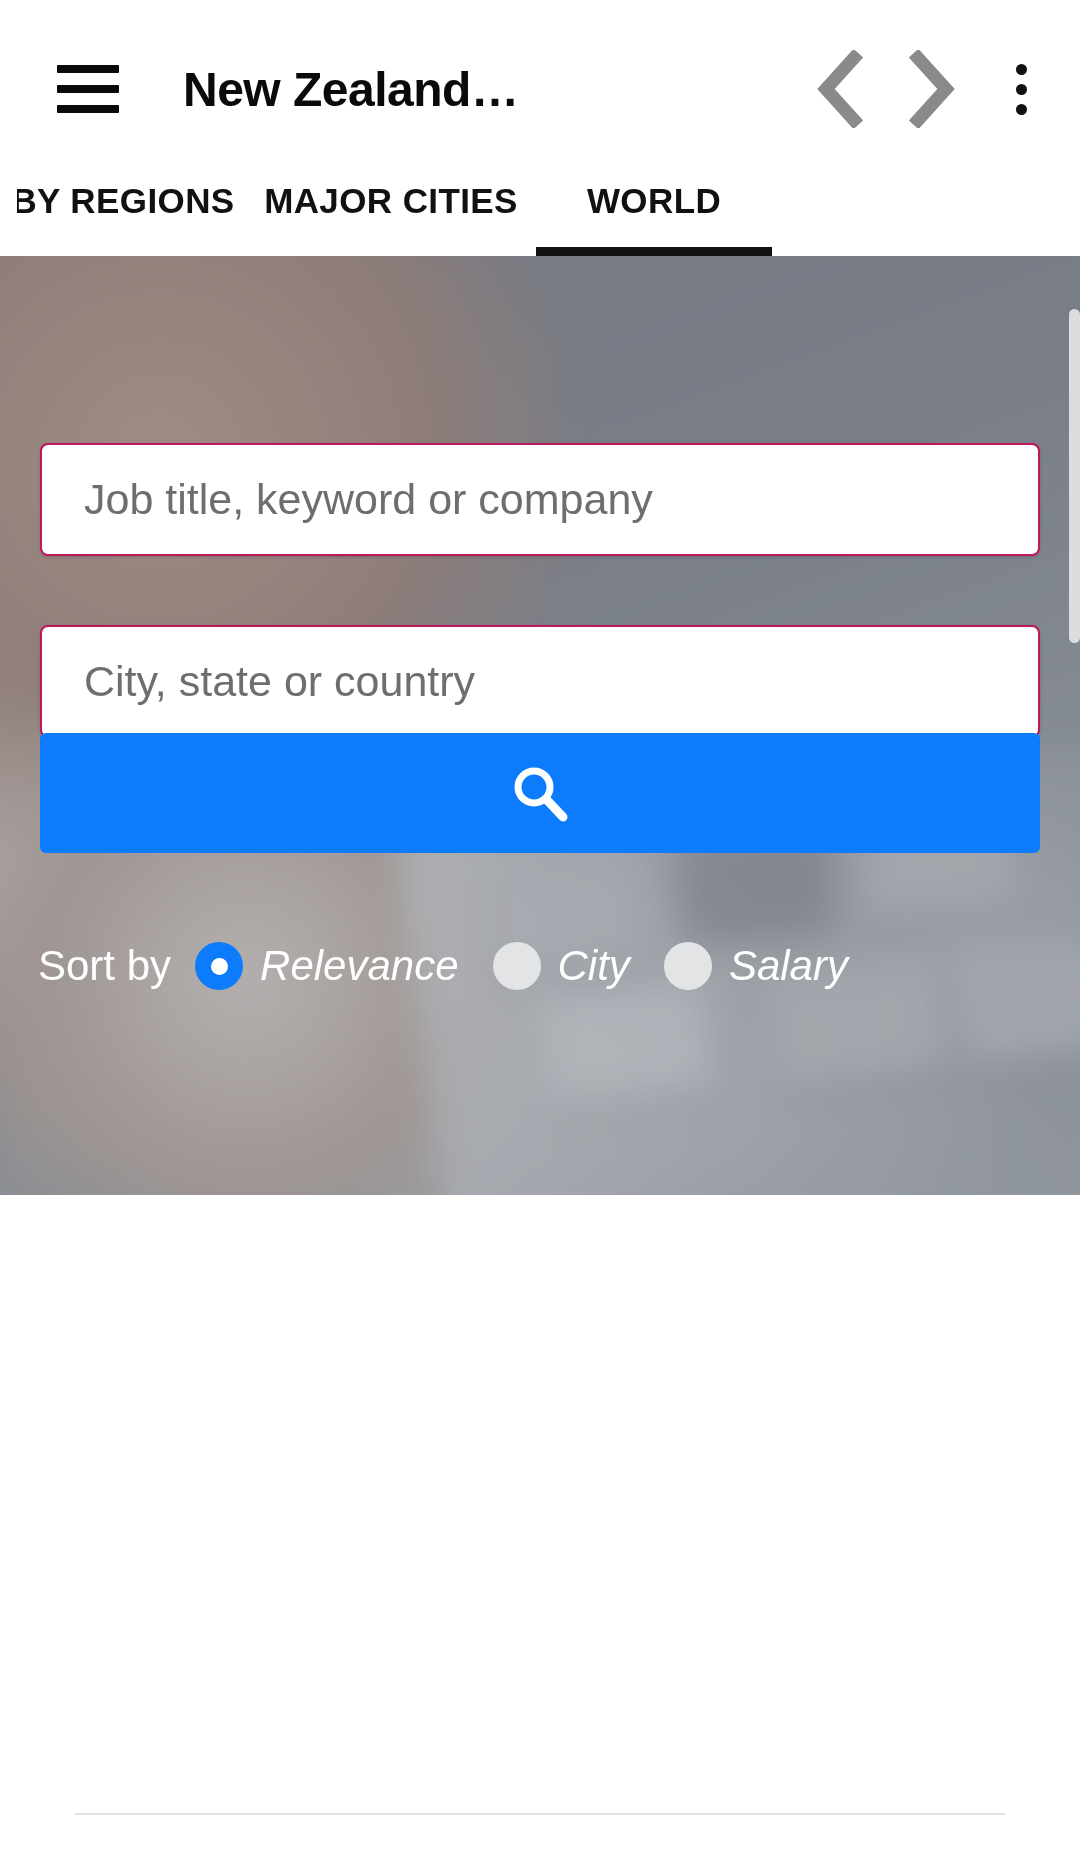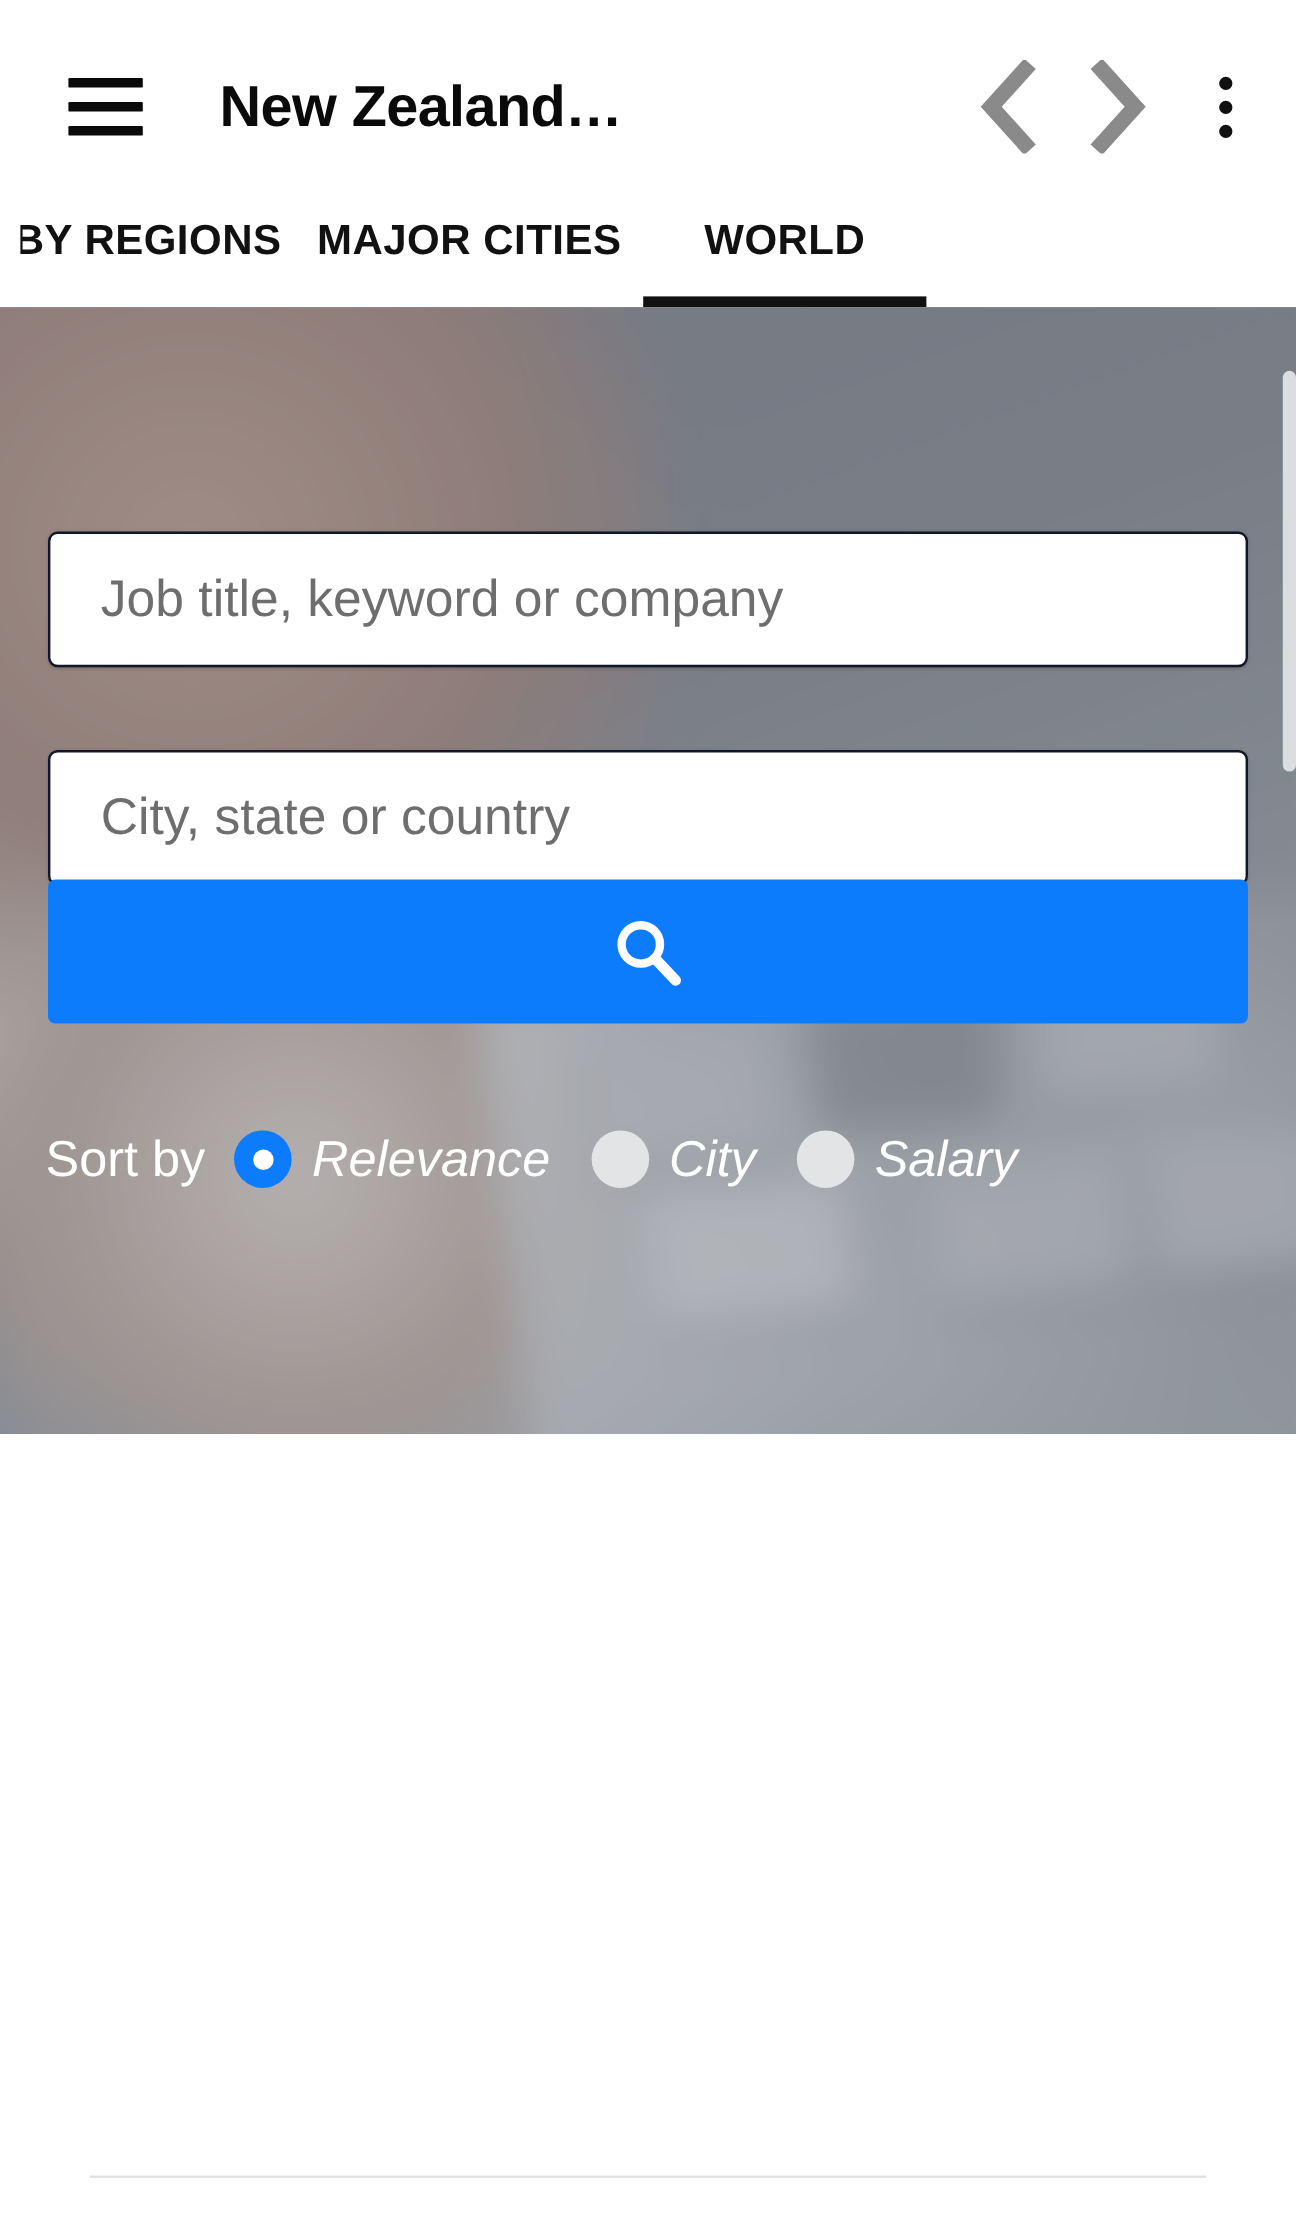--- a/index.html
+++ b/index.html
@@ -103,21 +103,21 @@
   .hero-bg .hand2 {
     position:absolute; left:4%; top:46%; width:46%; height:58%;
     background:radial-gradient(ellipse at 45% 50%, #e2d8d2 0%, #c0b0a8 48%, rgba(170,155,148,0) 80%);
   }
   .hero-scrim { position:absolute; inset:0; background:rgba(95,99,108,.34); }
 
   .hero-inner { position:absolute; inset:0; }
 
   .field {
     position:absolute; left:40px; width:1000px; height:113px;
-    background:#ffffff; border:2px solid #0f172a; border-radius:8px;
+    background:#ffffff; border:2px solid #be185d; border-radius:8px;
     box-shadow:0 1px 3px rgba(0,0,0,.18);
     display:flex; align-items:center;
     cursor:text;
   }
   .field .ph {
     padding-left:42px; font-size:43px; color:#6e6e6e; white-space:nowrap;
   }
   .field.f1 { top:187px; }
   .field.f2 { top:333px;margin-top:36px; }
 

